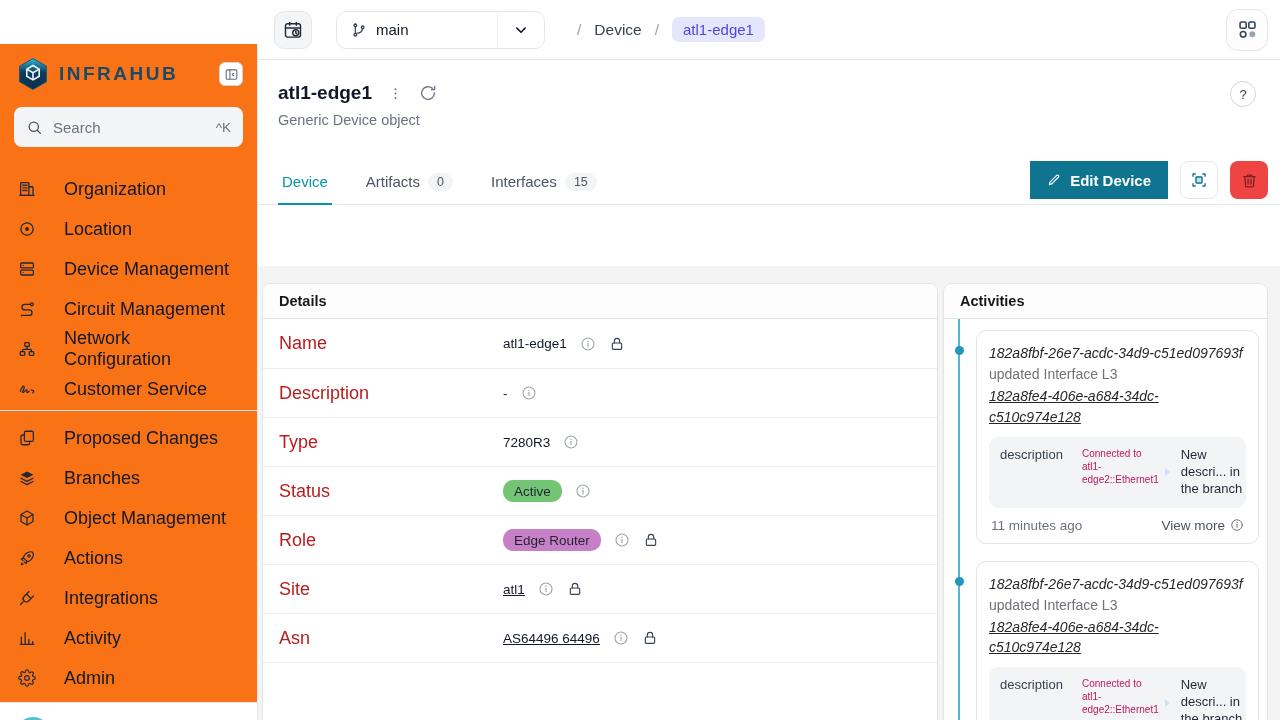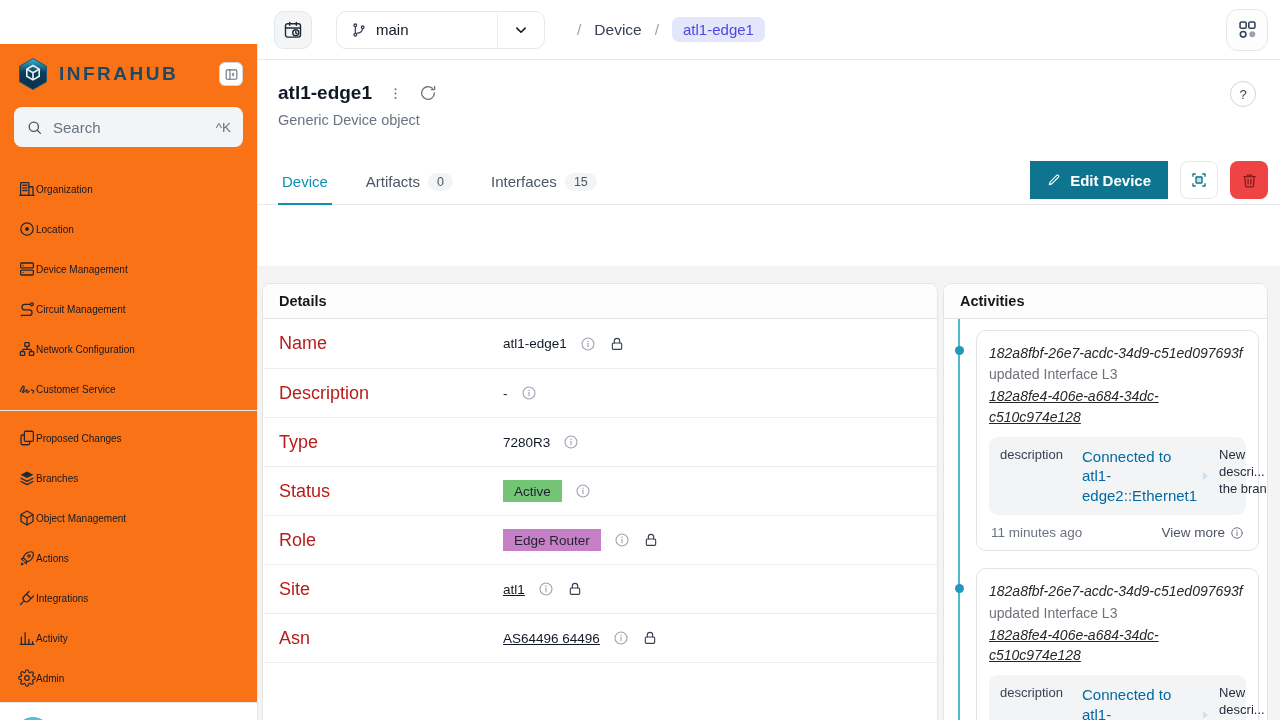--- a/index.html
+++ b/index.html
@@ -15,22 +15,22 @@
   .logo { width:34px; height:34px; flex:none; }
   .brand { font-size:19px; font-weight:800; letter-spacing:2.5px; color:#1b4a68; margin-left:9px; flex:1; }
   .collapse-btn { width:24px; height:24px; border:1px solid #d1d5db; border-radius:6px; background:#fff;
                   color:#6b7280; display:flex; align-items:center; justify-content:center; cursor:pointer; padding:0; }
   .searchbar { margin:8px 14px 0 14px; height:40px; background:#f3f4f6; border-radius:8px; display:flex;
                align-items:center; padding:0 12px; gap:10px; color:#6b7280; cursor:pointer; }
   .searchbar .ph { font-size:15px; flex:1; }
   .searchbar .kbd { font-size:13.5px; }
   nav.sec1 { margin-top:22px; }
   nav.sec2 { margin-top:7px; }
-  .nav-item { height:40px; display:flex; align-items:center; gap:0; padding:0 18px;
-              font-size:10px; font-weight:500; color:#111827; cursor:pointer; }
+  .nav-item { height:40px; display:flex; align-items:center; gap:28px; padding:0 18px;
+              font-size:18px; font-weight:500; color:#111827; cursor:pointer; }
   .nav-item svg { width:18px; height:18px; flex:none; color:#1f2937; }
   .sb-divider { border:none; border-top:1px solid #e5e7eb; margin:1px 0 0 0; }
   .user-row { position:absolute; bottom:0; left:0; right:0; height:62px; border-top:1px solid #e5e7eb;
               display:flex; align-items:center; padding:0 16px; gap:13px; background:#fff; }
   .avatar { width:34px; height:34px; border-radius:50%; background:#56bdd2; color:#fff; font-size:15px;
             font-weight:600; display:flex; align-items:center; justify-content:center; }
   .user-name { font-size:15px; font-weight:700; flex:1; }
   .kebab-btn { background:none; border:none; color:#374151; cursor:pointer; padding:2px; }
 
   
@@ -79,41 +79,41 @@
   .details-panel { width:676px; flex:none; height:560px; }
   .activities-panel { flex:1; height:560px; display:flex; flex-direction:column; }
 
   
   .drow { min-height:49px; display:flex; align-items:center; padding:0 16px; }
   .drow + .drow { border-top:1px solid #ededf0; }
   .dlabel { width:224px; flex:none; color:#b91c1c; font-size:18px; }
   .dval { display:flex; align-items:center; gap:13px; font-size:13.5px; color:#111827; }
   .mi { width:16px; height:16px; color:#9ca3af; cursor:pointer; }
   .mi.lock { color:#374151; cursor:default; }
-  .badge { padding:3.5px 11px; border-radius:0; font-size:13.5px; color:#1f2430; }
+  .badge { padding:3.5px 11px; border-radius:10px; font-size:13.5px; color:#1f2430; }
   .badge.green { background:#74c476; }
   .badge.purple { background:#c77fc7; }
   .dlink { color:#111827; text-decoration:underline; cursor:pointer; }
   .drow.tags { align-items:flex-start; padding-top:20px; padding-bottom:6px; min-height:72px; }
 
   
   .acts-body { position:relative; flex:1; padding:11px 8px 12px 32px; }
   .timeline { position:absolute; left:14px; top:0; bottom:0; width:2px; background:#53b7d2; }
   .act-card { position:relative; background:#fff; border:1px solid #e4e4e7; border-radius:10px;
               padding:12px 12px 10px 12px; margin-bottom:17px; }
   .act-card::before { content:""; position:absolute; left:-22.5px; top:15px; width:9px; height:9px;
                       border-radius:50%; background:#2198bc; }
   .act-actor { font-style:italic; font-size:14px; color:#27272a; line-height:1.45; }
   .act-action { font-size:14px; color:#71717a; margin:3px 0 4px; }
   .act-target { font-style:italic; font-size:14px; color:#27272a; text-decoration:underline;
                 line-height:1.45; cursor:pointer; display:inline-block; margin-bottom:10px; }
   .change-box { background:#f3f4f6; border-radius:9px; padding:10px 11px; display:grid;
                 grid-template-columns:76px 1fr 10px 72px; column-gap:6px; margin-bottom:10px; }
   .ch-field { font-size:13px; color:#374151; }
-  .ch-old { font-size:15px; color:#0369a1; line-height:1.3; }
+  .ch-old { font-size:10px; color:#be185d; line-height:1.3; }
   .ch-arrow { width:0; height:0; border-top:4px solid transparent; border-bottom:4px solid transparent;
               border-left:5px solid #c7e3f5; align-self:center; }
   .ch-new { font-size:13px; color:#1f2937; line-height:1.3; }
   .act-foot { display:flex; align-items:center; justify-content:space-between; padding:0 2px; }
   .act-time { font-size:13.5px; color:#6b7280; }
   .view-more { display:flex; align-items:center; gap:5px; font-size:13.5px; color:#4b5563; cursor:pointer; }
 </style>
 </head>
 <body>
 

